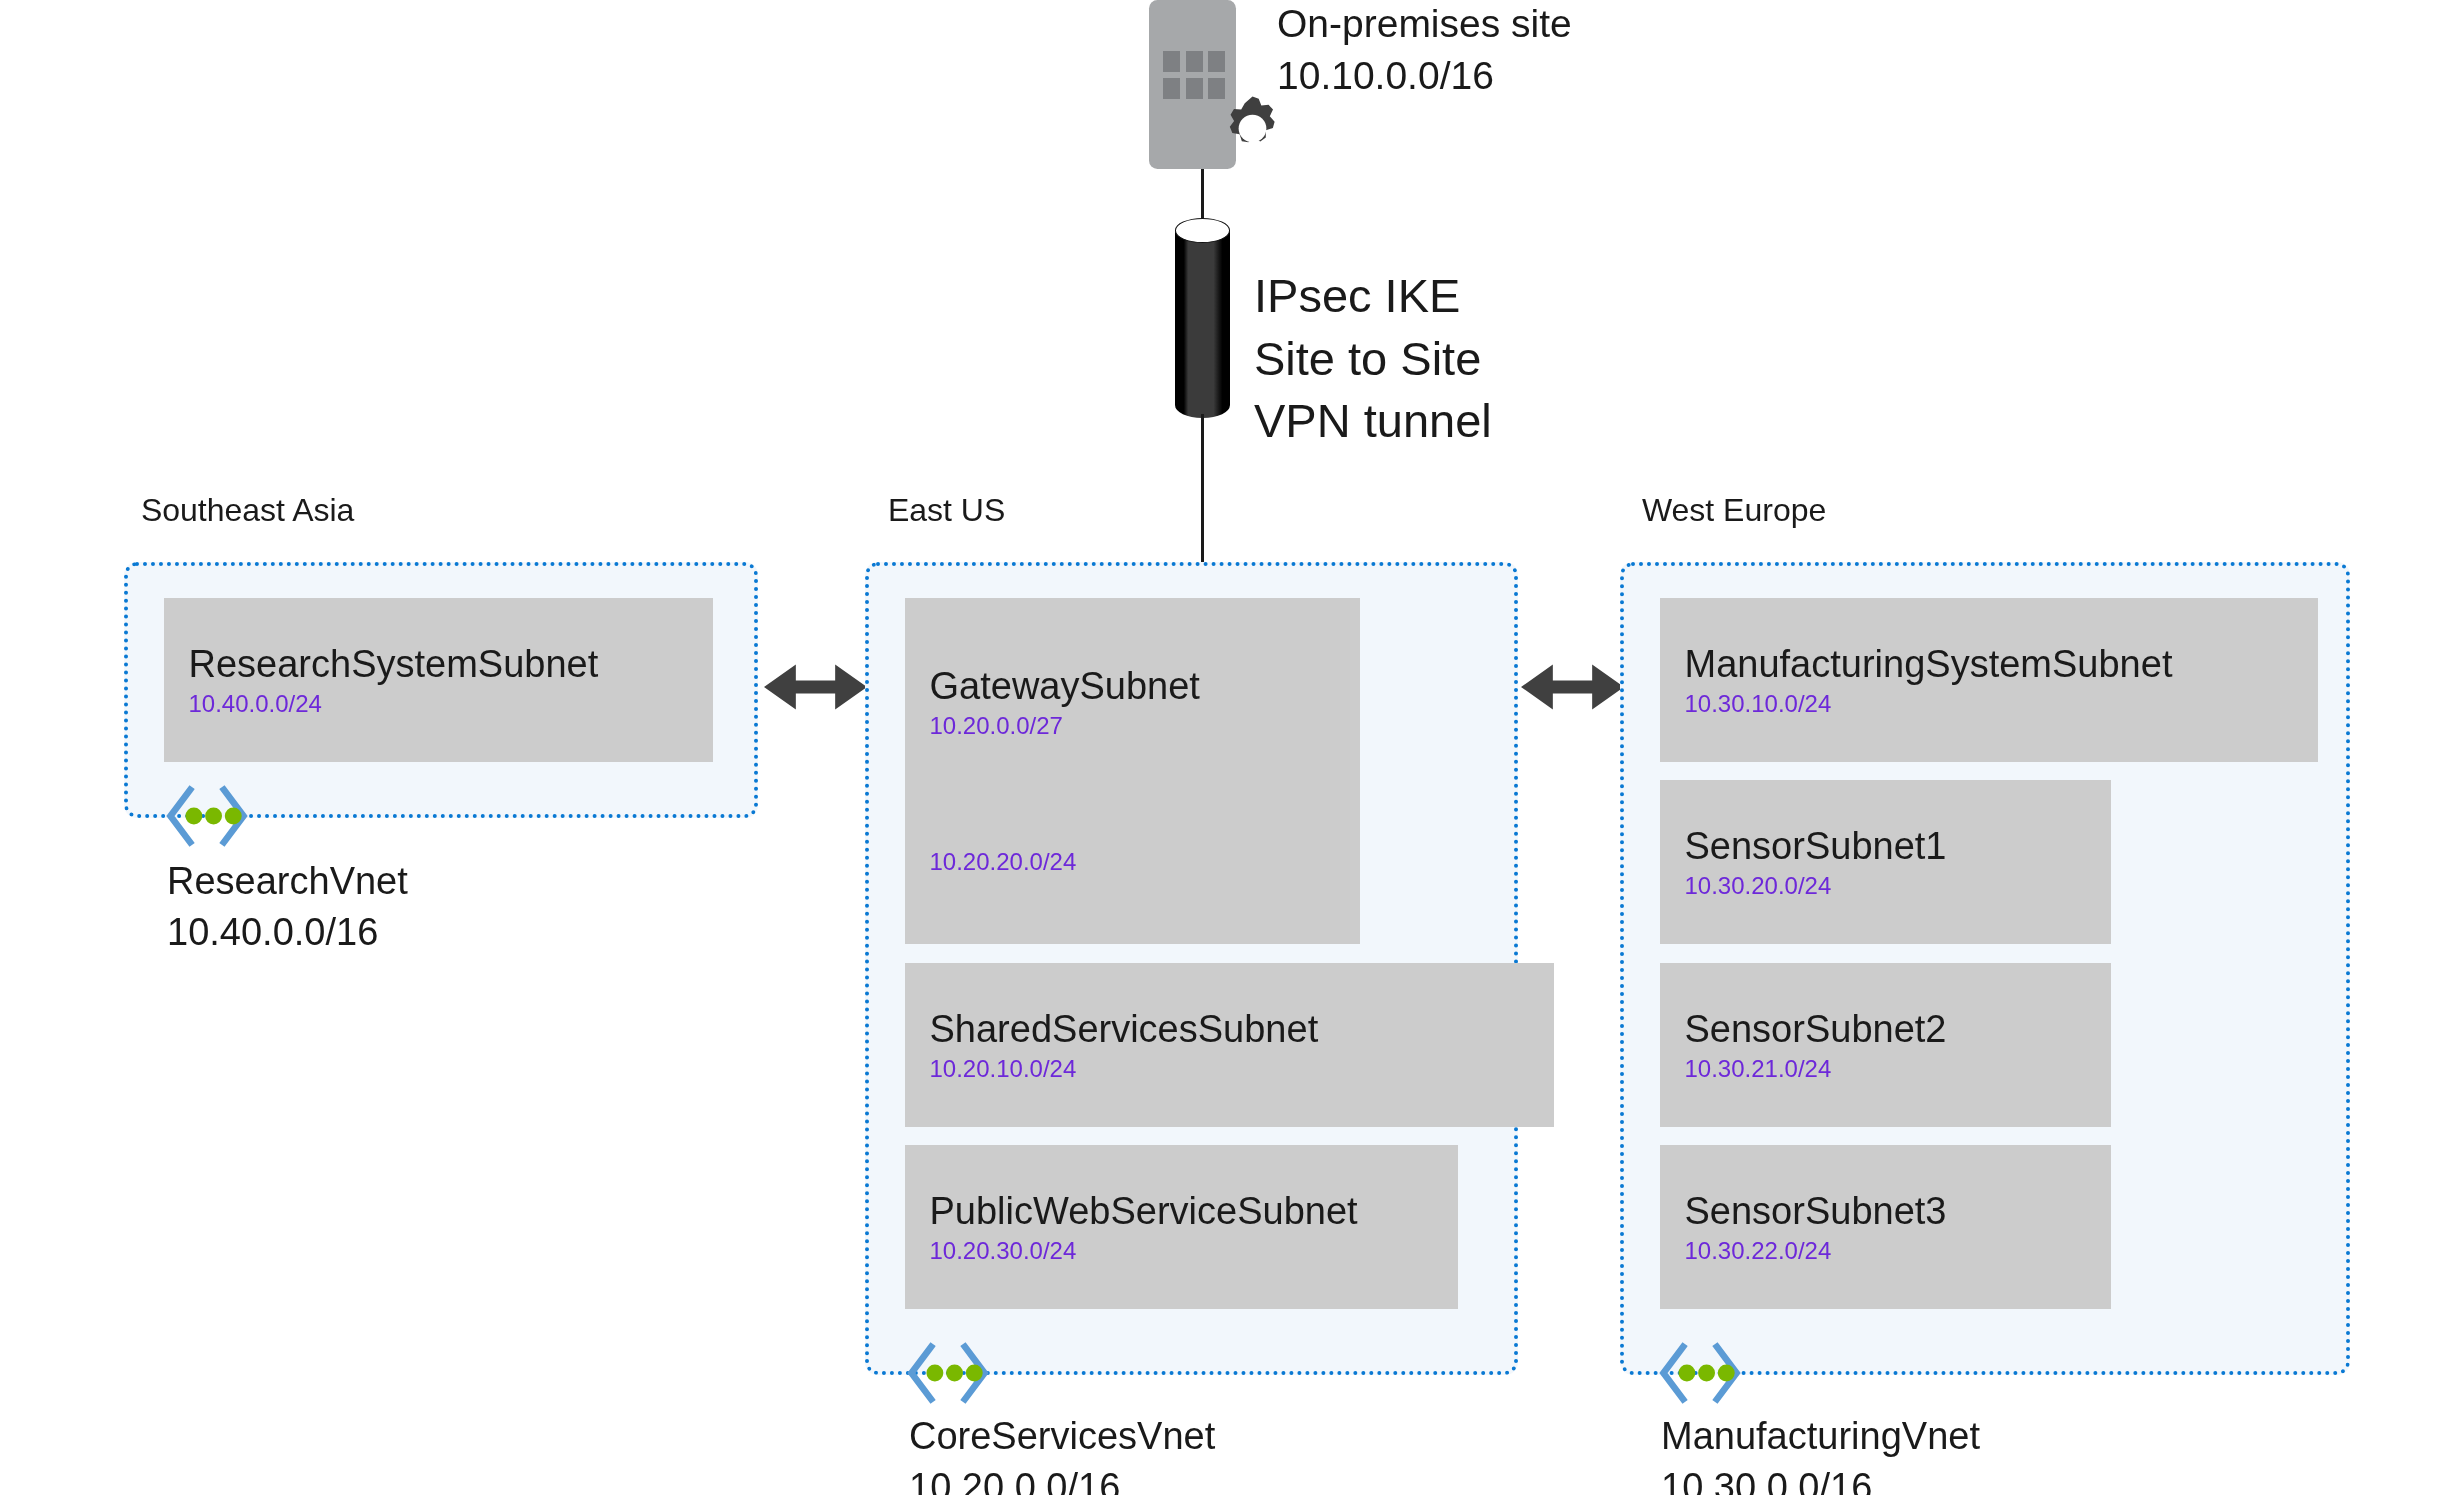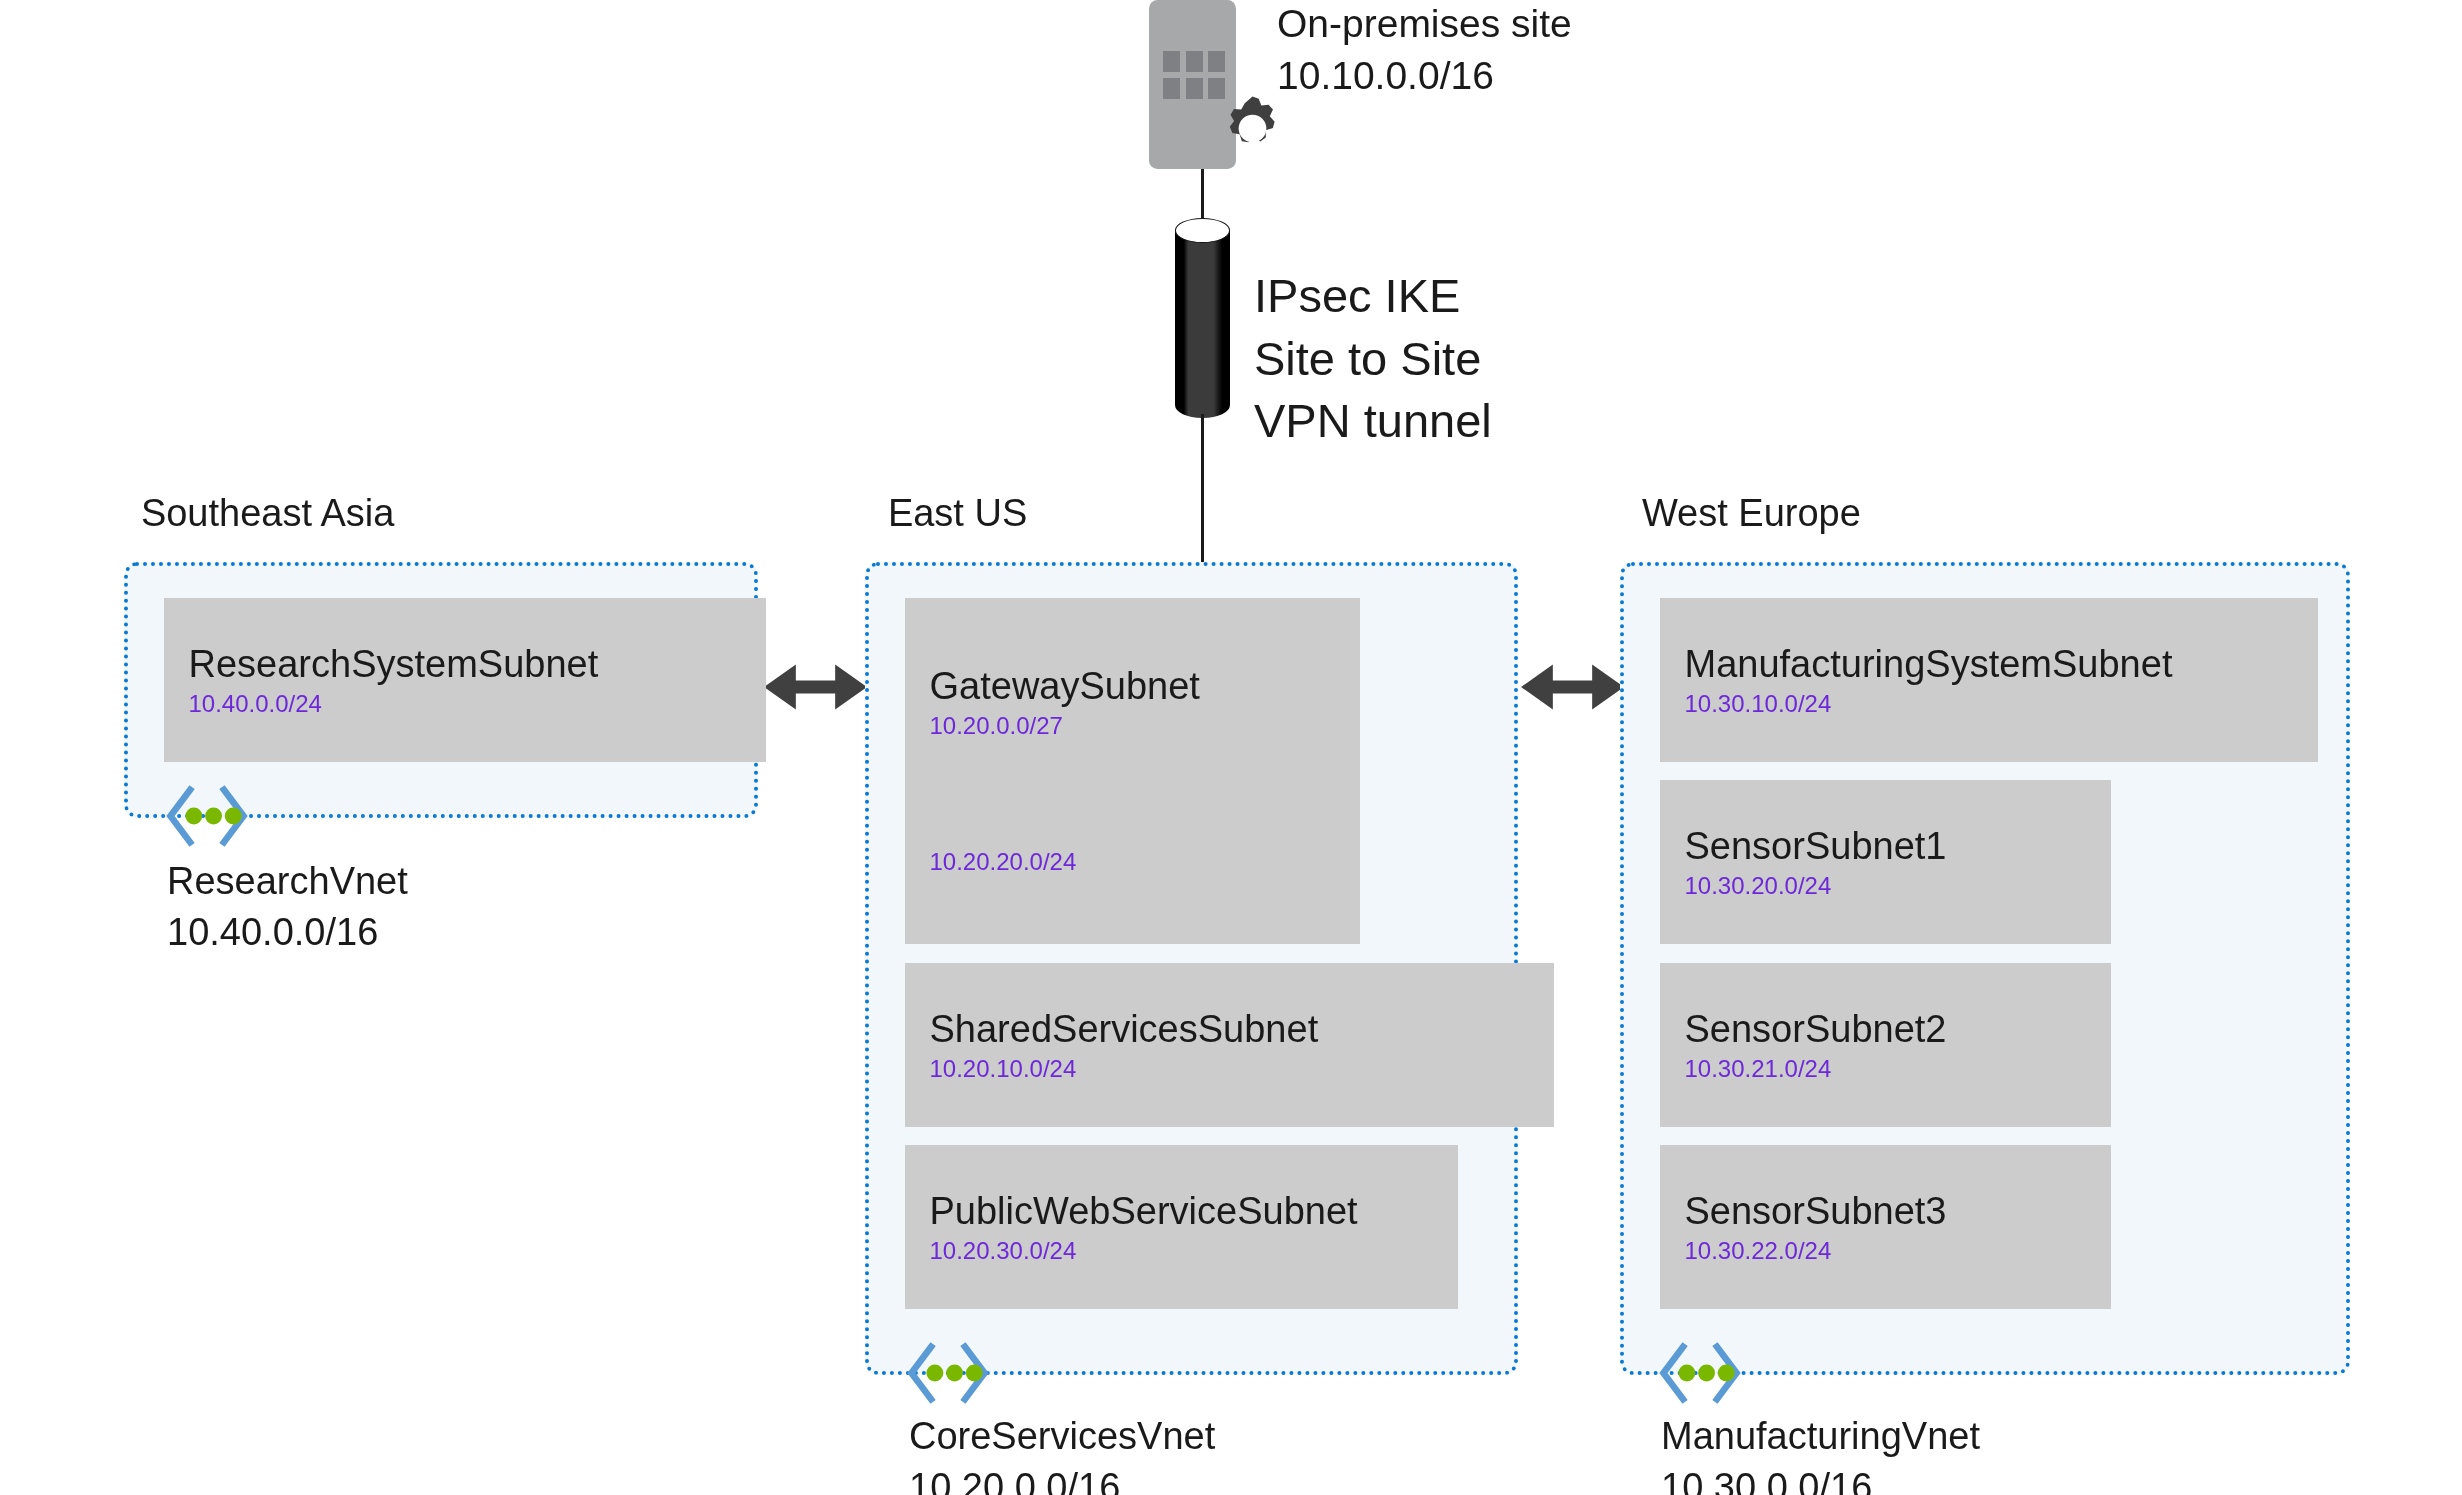--- a/index.html
+++ b/index.html
@@ -114,21 +114,21 @@
   }
 
   
   .region {
     position: absolute;
   }
   .region-label {
     position: absolute;
     top: 0;
     left: 1.9px;
-    font-size: 38px;
+    font-size: 32px;
     line-height: 1;
     color: #1a1a1a;
     white-space: nowrap;
   }
   .vnet-box {
     position: absolute;
     box-sizing: border-box;
     background: #f2f7fc;
     border: 4.7px dotted #0a79d3;
     border-radius: 13px;
@@ -216,21 +216,21 @@
     <svg viewBox="0 0 110 64" width="103" height="60">
       <path fill="#404040" d="M0 32 L34 8 L34 25 L76 25 L76 8 L110 32 L76 56 L76 39 L34 39 L34 56 Z"></path>
     </svg>
   </div>
 
   <div class="region" style="left:139px; top:494px; width:621px;">
     <div class="region-label">Southeast Asia</div>
   </div>
 
   <div class="vnet-box" style="left:124px; top:562px; width:634px; height:256px;">
-    <div class="subnet" style="left:36px; top:32px; width:602px; height:164px;">
+    <div class="subnet" style="left:36px; top:32px; width:549px; height:164px;">
       <div class="subnet-name">ResearchSystemSubnet</div>
       <div class="subnet-cidr">10.40.0.0/24</div>
     </div>
   </div>
 
   <div class="vnet-badge" style="left:162px; top:785px;">
     <svg viewBox="0 0 96 66" width="90" height="62">
       <path d="M30 5 L9 33 L30 61" fill="none" stroke="#5b9bd5" stroke-width="7" stroke-linecap="square"></path>
       <path d="M66 5 L87 33 L66 61" fill="none" stroke="#5b9bd5" stroke-width="7" stroke-linecap="square"></path>
       <circle cx="34" cy="33" r="9" fill="#7ab800"></circle>

